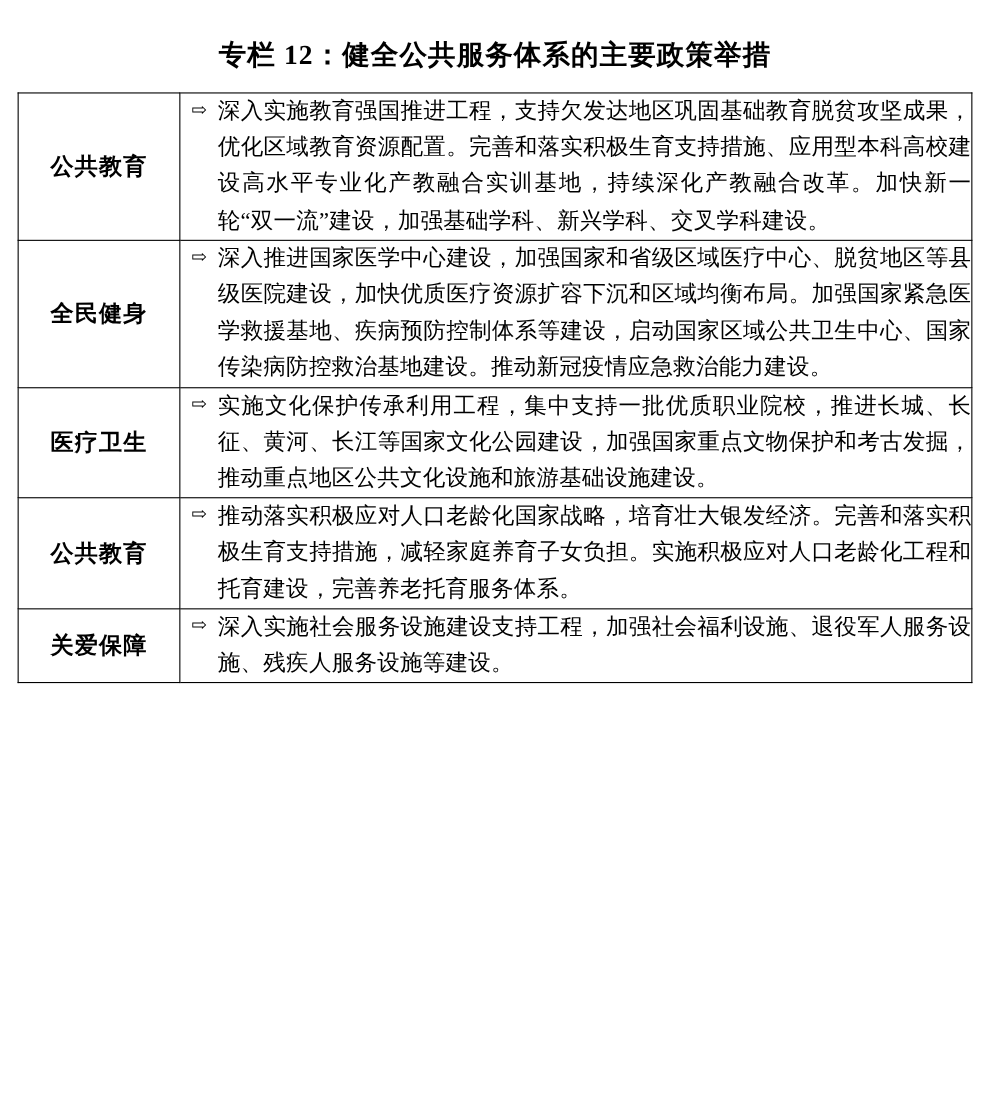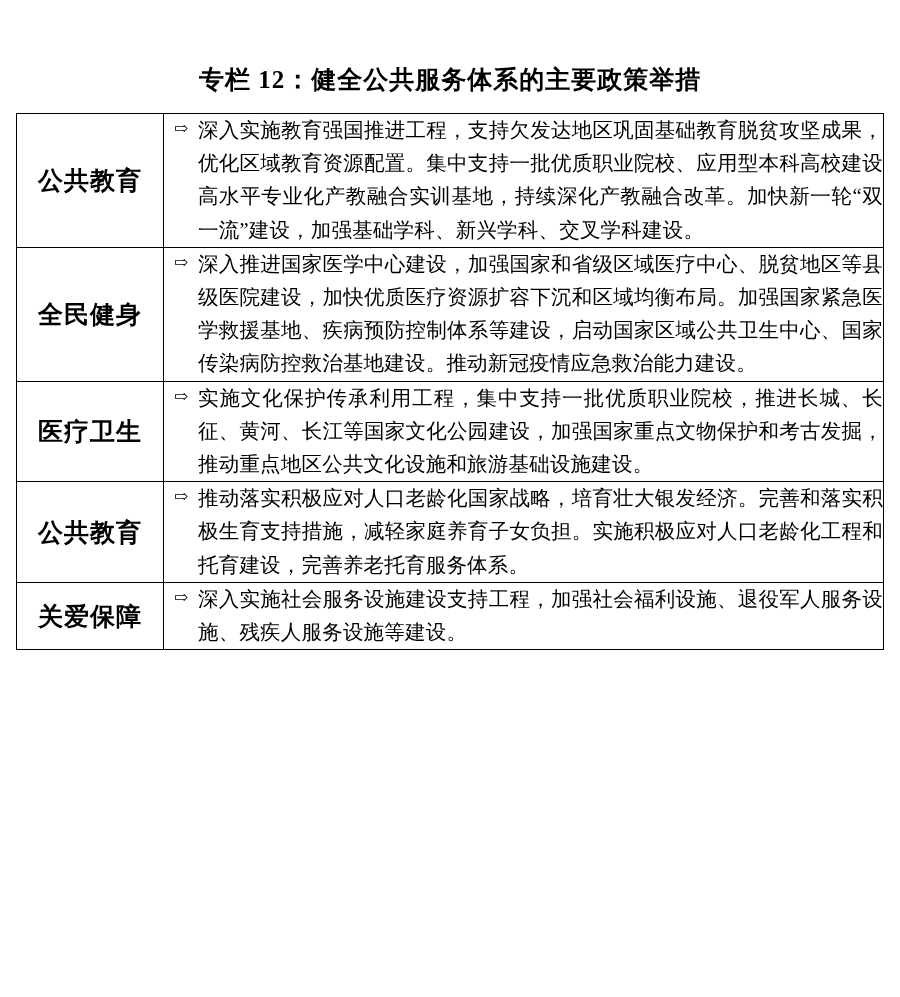--- a/index.html
+++ b/index.html
@@ -22,37 +22,36 @@
     position: relative;
   }
   .doc-title {
     text-align: center;
     font-size: 25px;
     font-weight: bold;
     letter-spacing: 1px;
     padding-top: 36px;
     padding-bottom: 18px;
     line-height: 1.2;
-    margin-top: 29px;
   }
   table.policy-table {
     border-collapse: collapse;
     margin: 0 auto;
     width: 868px;
     table-layout: fixed;
   }
   table.policy-table td {
     border: 1px solid #000000;
     vertical-align: middle;
     padding: 0;
   }
   td.cat-cell {
     width: 146px;
     text-align: center;
-    font-size: 25px;
+    font-size: 21px;
     font-weight: bold;
     letter-spacing: 1px;
     padding: 6px 4px;
   }
   td.body-cell {
     padding: 10px 12px 12px 8px;
     vertical-align: top;
   }
   .body-inner {
     display: flex;
@@ -83,21 +82,21 @@
 
   <div class="doc-title">专栏 12：健全公共服务体系的主要政策举措</div>
 
   <table class="policy-table">
     <tbody>
       <tr>
         <td class="cat-cell">公共教育</td>
         <td class="body-cell">
           <div class="body-inner">
             <span class="bullet-icon">⇨</span>
-            <span class="body-text">深入实施教育强国推进工程，支持欠发达地区巩固基础教育脱贫攻坚成果，优化区域教育资源配置。集中支持一批优质职业院校、应用型本科高校建设高水平专业化产教融合实训基地，持续深化产教融合改革。加快新一轮“双一流”建设，加强基础学科、新兴学科、交叉学科建设。</span>
+            <span class="body-text">深入实施教育强国推进工程，支持欠发达地区巩固基础教育脱贫攻坚成果，优化区域教育资源配置。完善和落实积极生育支持措施、应用型本科高校建设高水平专业化产教融合实训基地，持续深化产教融合改革。加快新一轮“双一流”建设，加强基础学科、新兴学科、交叉学科建设。</span>
           </div>
         </td>
       </tr>
       <tr>
         <td class="cat-cell">全民健身</td>
         <td class="body-cell">
           <div class="body-inner">
             <span class="bullet-icon">⇨</span>
             <span class="body-text">深入推进国家医学中心建设，加强国家和省级区域医疗中心、脱贫地区等县级医院建设，加快优质医疗资源扩容下沉和区域均衡布局。加强国家紧急医学救援基地、疾病预防控制体系等建设，启动国家区域公共卫生中心、国家传染病防控救治基地建设。推动新冠疫情应急救治能力建设。</span>
           </div>

